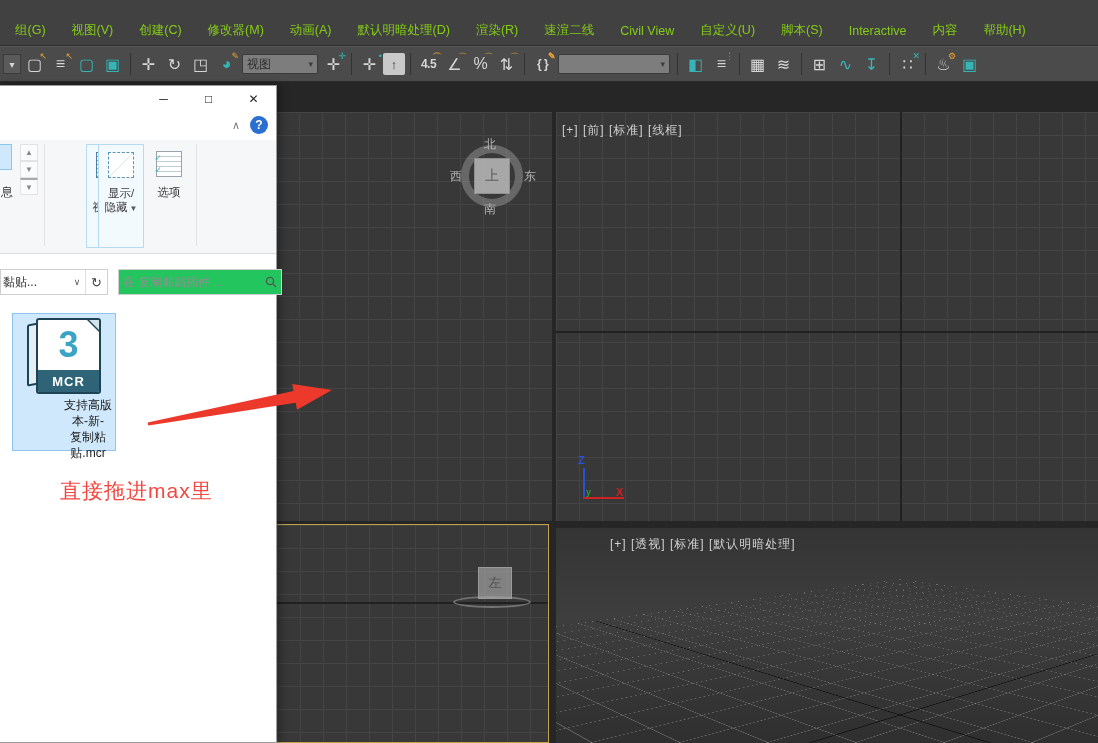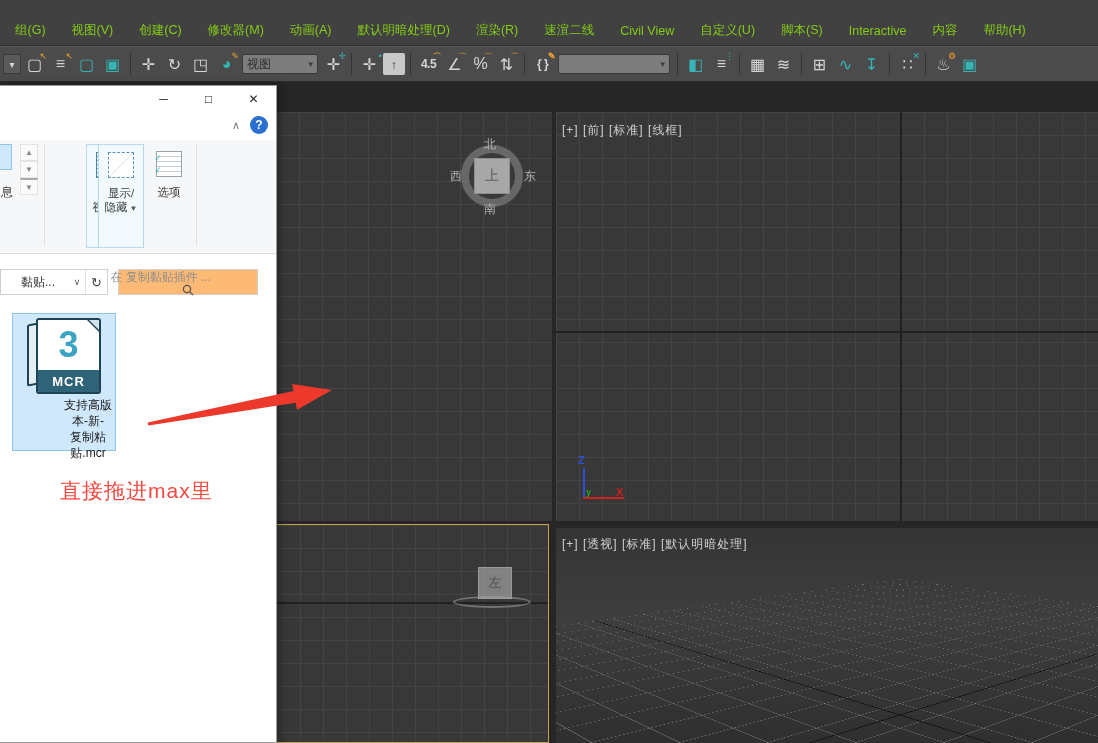--- a/index.html
+++ b/index.html
@@ -105,26 +105,26 @@
   .ico-page { border:1px dashed #5d93b5; background:linear-gradient(135deg,#fff 48%, #bcd9ea 49%, #fff 52%); }
   .ico-check { border:1px solid #9aa5ab; background:repeating-linear-gradient(#fff 0 4px, #c2cdd3 4px 5px); }
   .ico-check::before { content:"✓✓"; position:absolute; left:-4px; top:1px; font-size:9px; color:var(--teal);
                        writing-mode:vertical-rl; letter-spacing:2px; }
   .rb-label { font-size:11.5px; color:#3a3a3a; line-height:14px; white-space:nowrap; }
   .rb-drop { font-size:8px; color:#555; margin-left:2px; }
 
   .address-row { position:relative; height:30px; margin-top:13px; }
   .addr-combo { position:absolute; left:0; top:2px; width:108px; height:26px; border:1px solid #cfcfcf;
                 display:flex; align-items:center; background:#fff; }
-  .addr-text { flex:1; font-size:12px; color:#333; padding-left:20px; white-space:nowrap; overflow:hidden; }
+  .addr-text { flex:1; font-size:12px; color:#333; padding-left:2px; white-space:nowrap; overflow:hidden; }
   .addr-chev { width:16px; font-size:9px; color:#555; text-align:center; }
   .addr-refresh { width:22px; height:24px; border-left:1px solid #e0e0e0; display:flex; align-items:center;
                   justify-content:center; color:#444; font-size:13px; }
-  .search-box { position:absolute; left:118px; top:2px; width:140px; height:26px; border:1px solid #cfcfcf;
-                display:flex; align-items:center; background:#fdba74;flex-direction:column; }
+  .search-box { position:absolute; left:118px; top:2px; width:164px; height:26px; border:1px solid #cfcfcf;
+                display:flex; align-items:center; background:#22c55e; }
   .search-box input { flex:1; border:none; outline:none; font-size:12px; color:#555; padding:0 4px;
                       font-family:"Liberation Sans", sans-serif; min-width:0; background:transparent; }
   .search-box input::placeholder { color:#8f8f8f; }
   .search-ico { width:20px; display:flex; align-items:center; justify-content:center; }
 
   .file-item { position:absolute; left:12px; top:227px; width:104px; height:138px;
                background:var(--selbg); border:1px solid var(--selborder); padding-top:3px; }
   .mcr-icon { position:relative; width:74px; height:76px; margin:1px auto 3px auto; }
   .mcr-flap { position:absolute; left:0; top:5px; width:17px; height:62px; background:#e4eff3;
               border:2px solid #1d4354; transform:skewY(-10deg); border-radius:2px; }
@@ -304,21 +304,21 @@
     </div>
 
     <div class="vp ortho" id="vp-left">
       <div class="axline-h" style="top:77px;"></div>
       <div class="lv-face">左</div>
       <div class="lv-ring"></div>
     </div>
 
     <div class="vp" id="vp-persp">
       <div class="persp-plane"></div>
-      <div class="vp-label" style="top:8px;">[+] [透视] [标准] [默认明暗处理]</div>
+      <div class="vp-label" style="top:8px;margin-left:48px;">[+] [透视] [标准] [默认明暗处理]</div>
     </div>
 
   </div>
 
   <div class="explorer">
 
     <div class="titlebar">
       <div class="win-btn wb-min">─</div>
       <div class="win-btn wb-max">□</div>
       <div class="win-btn wb-close">✕</div>

